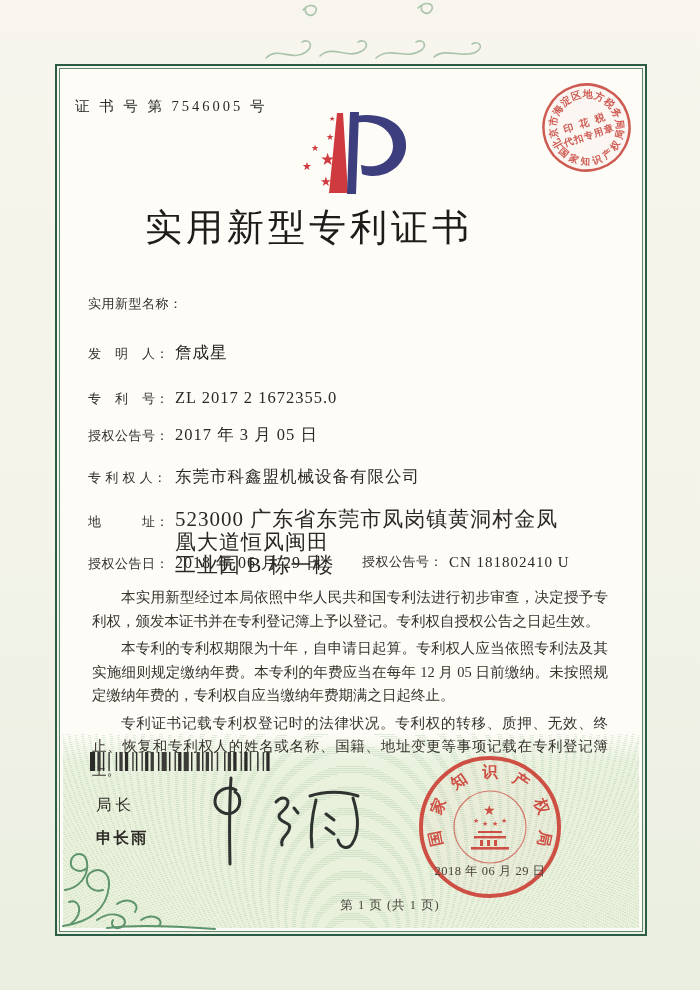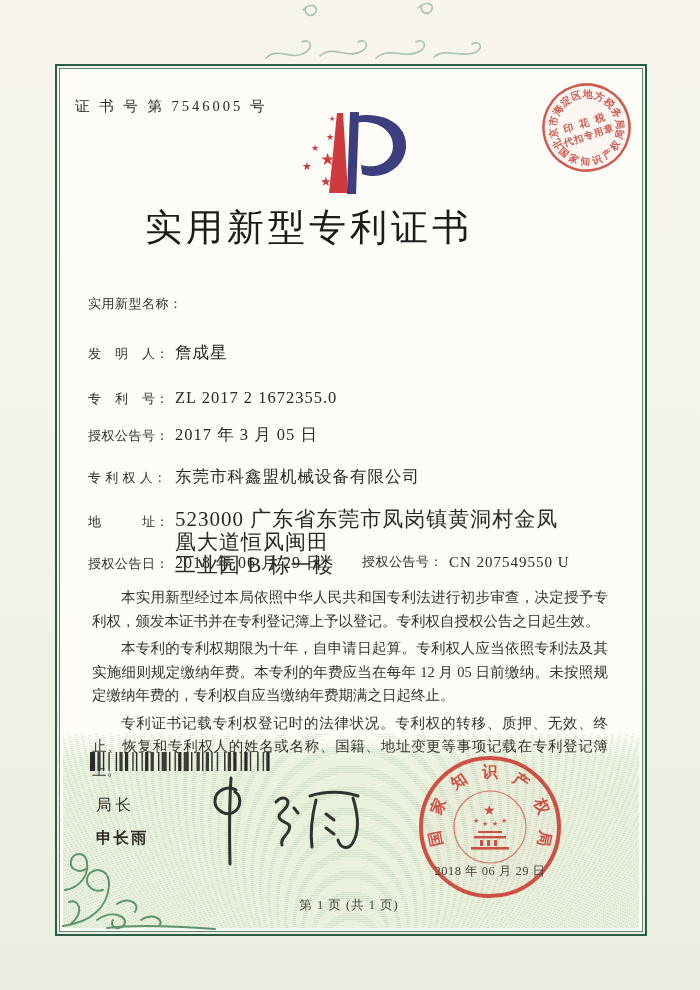--- a/index.html
+++ b/index.html
@@ -23,21 +23,21 @@
   .row{position:absolute;left:88px;display:flex;align-items:baseline;white-space:nowrap;}
   .flabel{display:inline-block;width:87px;font-size:13px;letter-spacing:0.5px;color:#33302b;flex:none;}
   .fvalue{font-size:16.5px;letter-spacing:1px;color:#2c2925;}
   .fvalue.addr{white-space:normal;width:400px;line-height:23px;font-size:21px;}
   .grant-pair{position:absolute;display:flex;align-items:center;white-space:nowrap;}
   .paras{left:88px;top:582px;width:524px;font-size:14.5px;line-height:23.5px;
          text-align:justify;color:#36332d;}
   .paras p{margin:4px;text-indent:2em;}
   .director-title{left:96px;top:795px;font-size:15.5px;letter-spacing:4px;color:#2e2b27;}
   .director-name{left:96px;top:828px;font-size:15.5px;letter-spacing:2px;color:#2e2b27;font-weight:bold;}
-  .footer{left:55px;width:588px;top:897px;text-align:center;font-size:12.5px;letter-spacing:1px;color:#44423b;}
+  .footer{left:55px;width:588px;top:897px;text-align:center;font-size:12.5px;letter-spacing:1px;color:#44423b;padding-left:41px;}
   svg text{font-family:"Liberation Serif","DejaVu Serif",serif;}
   .stamp{opacity:0.88;}
   .seal{opacity:0.93;}
 </style>
 </head>
 <body>
 
 <div class="sheet">
 
   <svg class="abs" style="left:258px;top:0;width:240px;height:64px;" viewBox="0 0 240 64">
@@ -99,21 +99,21 @@
     <span class="fvalue addr"><span>523000 广东省东莞市凤岗镇黄洞村金凤凰大道恒风闽田</span><br>
       <span>工业园 B 栋一楼</span></span>
   </div>
 
   <div class="grant-pair" style="left:88px;top:553px">
     <span class="flabel">授权公告日：</span>
     <span class="fvalue" style="font-size:16px">2018 年 06 月 29 日</span>
   </div>
   <div class="grant-pair" style="left:362px;top:553px">
     <span class="flabel">授权公告号：</span>
-    <span class="fvalue" style="font-size:15px">CN 207549550 U</span>
+    <span class="fvalue" style="font-size:15px">CN 181802410 U</span>
   </div>
 
   <div class="abs paras">
     <p>本实用新型经过本局依照中华人民共和国专利法进行初步审查，决定授予专利权，颁发本证书并在专利登记簿上予以登记。专利权自授权公告之日起生效。</p>
     <p>本专利的专利权期限为十年，自申请日起算。专利权人应当依照专利法及其实施细则规定缴纳年费。本专利的年费应当在每年 12 月 05 日前缴纳。未按照规定缴纳年费的，专利权自应当缴纳年费期满之日起终止。</p>
     <p>专利证书记载专利权登记时的法律状况。专利权的转移、质押、无效、终止、恢复和专利权人的姓名或名称、国籍、地址变更等事项记载在专利登记簿上。</p>
   </div>
 
   <svg class="abs" id="barcode" style="left:90px;top:752px;width:180px;height:20px;" viewBox="0 0 180 20">
       <rect x="0.00" y="0" width="5.11" height="19" fill="#2a2a28"></rect>

